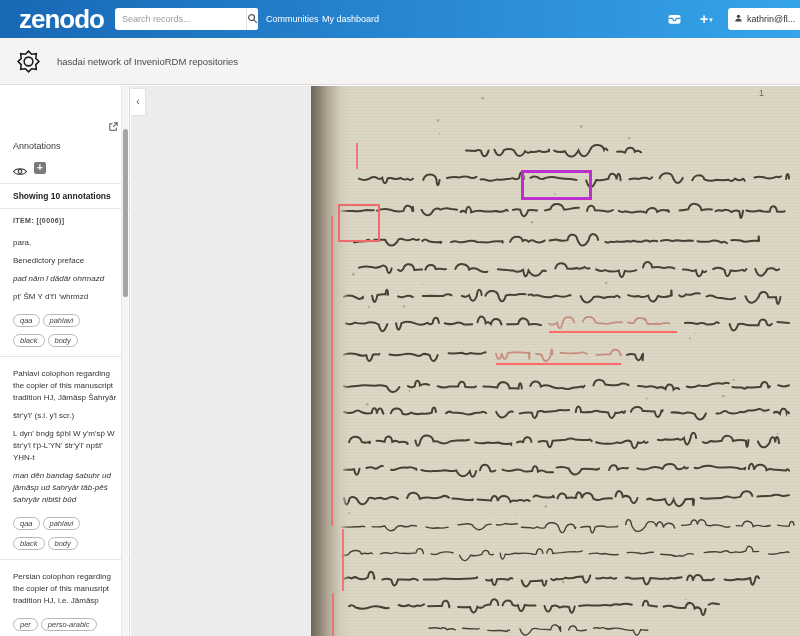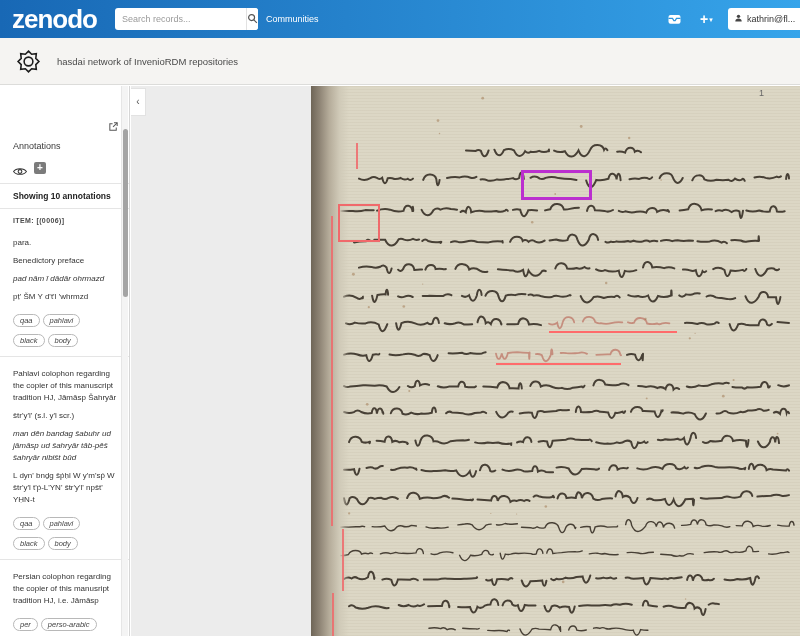--- a/index.html
+++ b/index.html
@@ -3,21 +3,21 @@
 <meta charset="utf-8">
 <style>
   :root{--purple:#bb2fcf;--red:#f0696b;--uline:#ff6b6b;--barL:#1868b5;--barR:#36a4ea;}
   *{box-sizing:border-box;margin:0;padding:0;}
   html,body{width:800px;height:636px;overflow:hidden;}
   body{font-family:"Liberation Sans","DejaVu Sans",sans-serif;background:#fff;position:relative;}
 
   
   .navbar{position:absolute;left:0;top:0;width:800px;height:38px;
     background:linear-gradient(90deg,var(--barL),var(--barR));}
-  .brand{position:absolute;left:12px;top:0;line-height:38px;font-size:26px;font-weight:bold;
+  .brand{position:absolute;left:19px;top:0;line-height:38px;font-size:26px;font-weight:bold;
     color:#fff;letter-spacing:-1px;cursor:pointer;}
   .searchbox{position:absolute;left:115px;top:8px;width:143px;height:22px;background:#fff;
     border-radius:3px;display:flex;overflow:hidden;}
   .searchbox input{flex:1;border:none;outline:none;font-size:9px;padding:0 7px;color:#333;
     background:transparent;font-family:inherit;}
   .searchbox input::placeholder{color:#9a9a9a;}
   .searchbtn{width:24px;border:none;border-left:1px solid #e2e2e2;background:#fff;display:flex;
     align-items:center;justify-content:center;cursor:pointer;padding:0;}
   .navlink{position:absolute;top:0;line-height:38px;font-size:9px;color:#fff;text-decoration:none;cursor:pointer;}
   .nl1{left:266px;} .nl2{left:322px;}
@@ -96,20 +96,21 @@
       <button class="searchbtn">
         <span>
           <svg width="11" height="11" viewBox="0 0 24 24" fill="none" stroke="#555" stroke-width="2.6">
             <circle cx="10" cy="10" r="6.5"></circle>
               <path d="M15 15 L21.5 21.5"></path>
             </svg>
         </span>
       </button>
     </div>
     <a class="navlink nl1">Communities</a>
+    <a class="navlink nl2">My dashboard</a>
     <span class="tray">
       <svg width="17" height="16" viewBox="0 0 24 24">
         <rect x="3" y="6" width="18" height="13" rx="3" fill="#fff"></rect>
         <path d="M3 11 L9 11 L11 14.5 L13 14.5 L15 11 L21 11" fill="none" stroke="#2b94dd" stroke-width="1.8"></path>
       </svg>
     </span>
     <span class="plusbtn-nav"><b>+</b><i class="caret">▾</i></span>
     <button class="userbtn">
       <span>
         <svg width="9" height="10" viewBox="0 0 24 24" fill="#444">
@@ -162,22 +163,22 @@
             <div class="ann-line">para.</div>
             <div class="ann-line">Benedictory preface</div>
             <div class="ann-line it">pad nām ī dādār ohrmazd</div>
             <div class="ann-line">pṭ' ŠM Y d't'l 'whrmzd</div>
             <div class="tags"><span class="tag">qaa</span><span class="tag">pahlavi</span><span class="tag">black</span><span class="tag">body</span></div>
           </div>
           <div class="hr"></div>
           <div class="card">
             <div class="ann-line">Pahlavi colophon regarding the copier of this manuscript tradition HJ, Jāmāsp Šahryār</div>
             <div class="ann-line">štr'y'l' (s.l. y'l scr.)</div>
+            <div class="ann-line">L dyn' bnḏg šṗḥl W y'm'sṗ W štr'y'l t'ṗ-L'YN' štr'y'l' npšt' YḤN-t</div>
             <div class="ann-line it">man dēn bandag šabuhr ud jāmāsp ud šahryār tāb-pēš šahryār nibišt būd</div>
-            <div class="ann-line">L dyn' bnḏg šṗḥl W y'm'sṗ W štr'y'l t'ṗ-L'YN' štr'y'l' npšt' YḤN-t</div>
             <div class="tags"><span class="tag">qaa</span><span class="tag">pahlavi</span><span class="tag">black</span><span class="tag">body</span></div>
           </div>
           <div class="hr"></div>
           <div class="card">
             <div class="ann-line">Persian colophon regarding the copier of this manusript tradition HJ, i.e. Jāmāsp</div>
             <div class="tags"><span class="tag">per</span><span class="tag">perso-arabic</span><span class="tag">regarding</span><span class="tag">body</span></div>
           </div>
         </div>
       <div class="scrolltrack">
         <div class="scrollthumb"></div>

